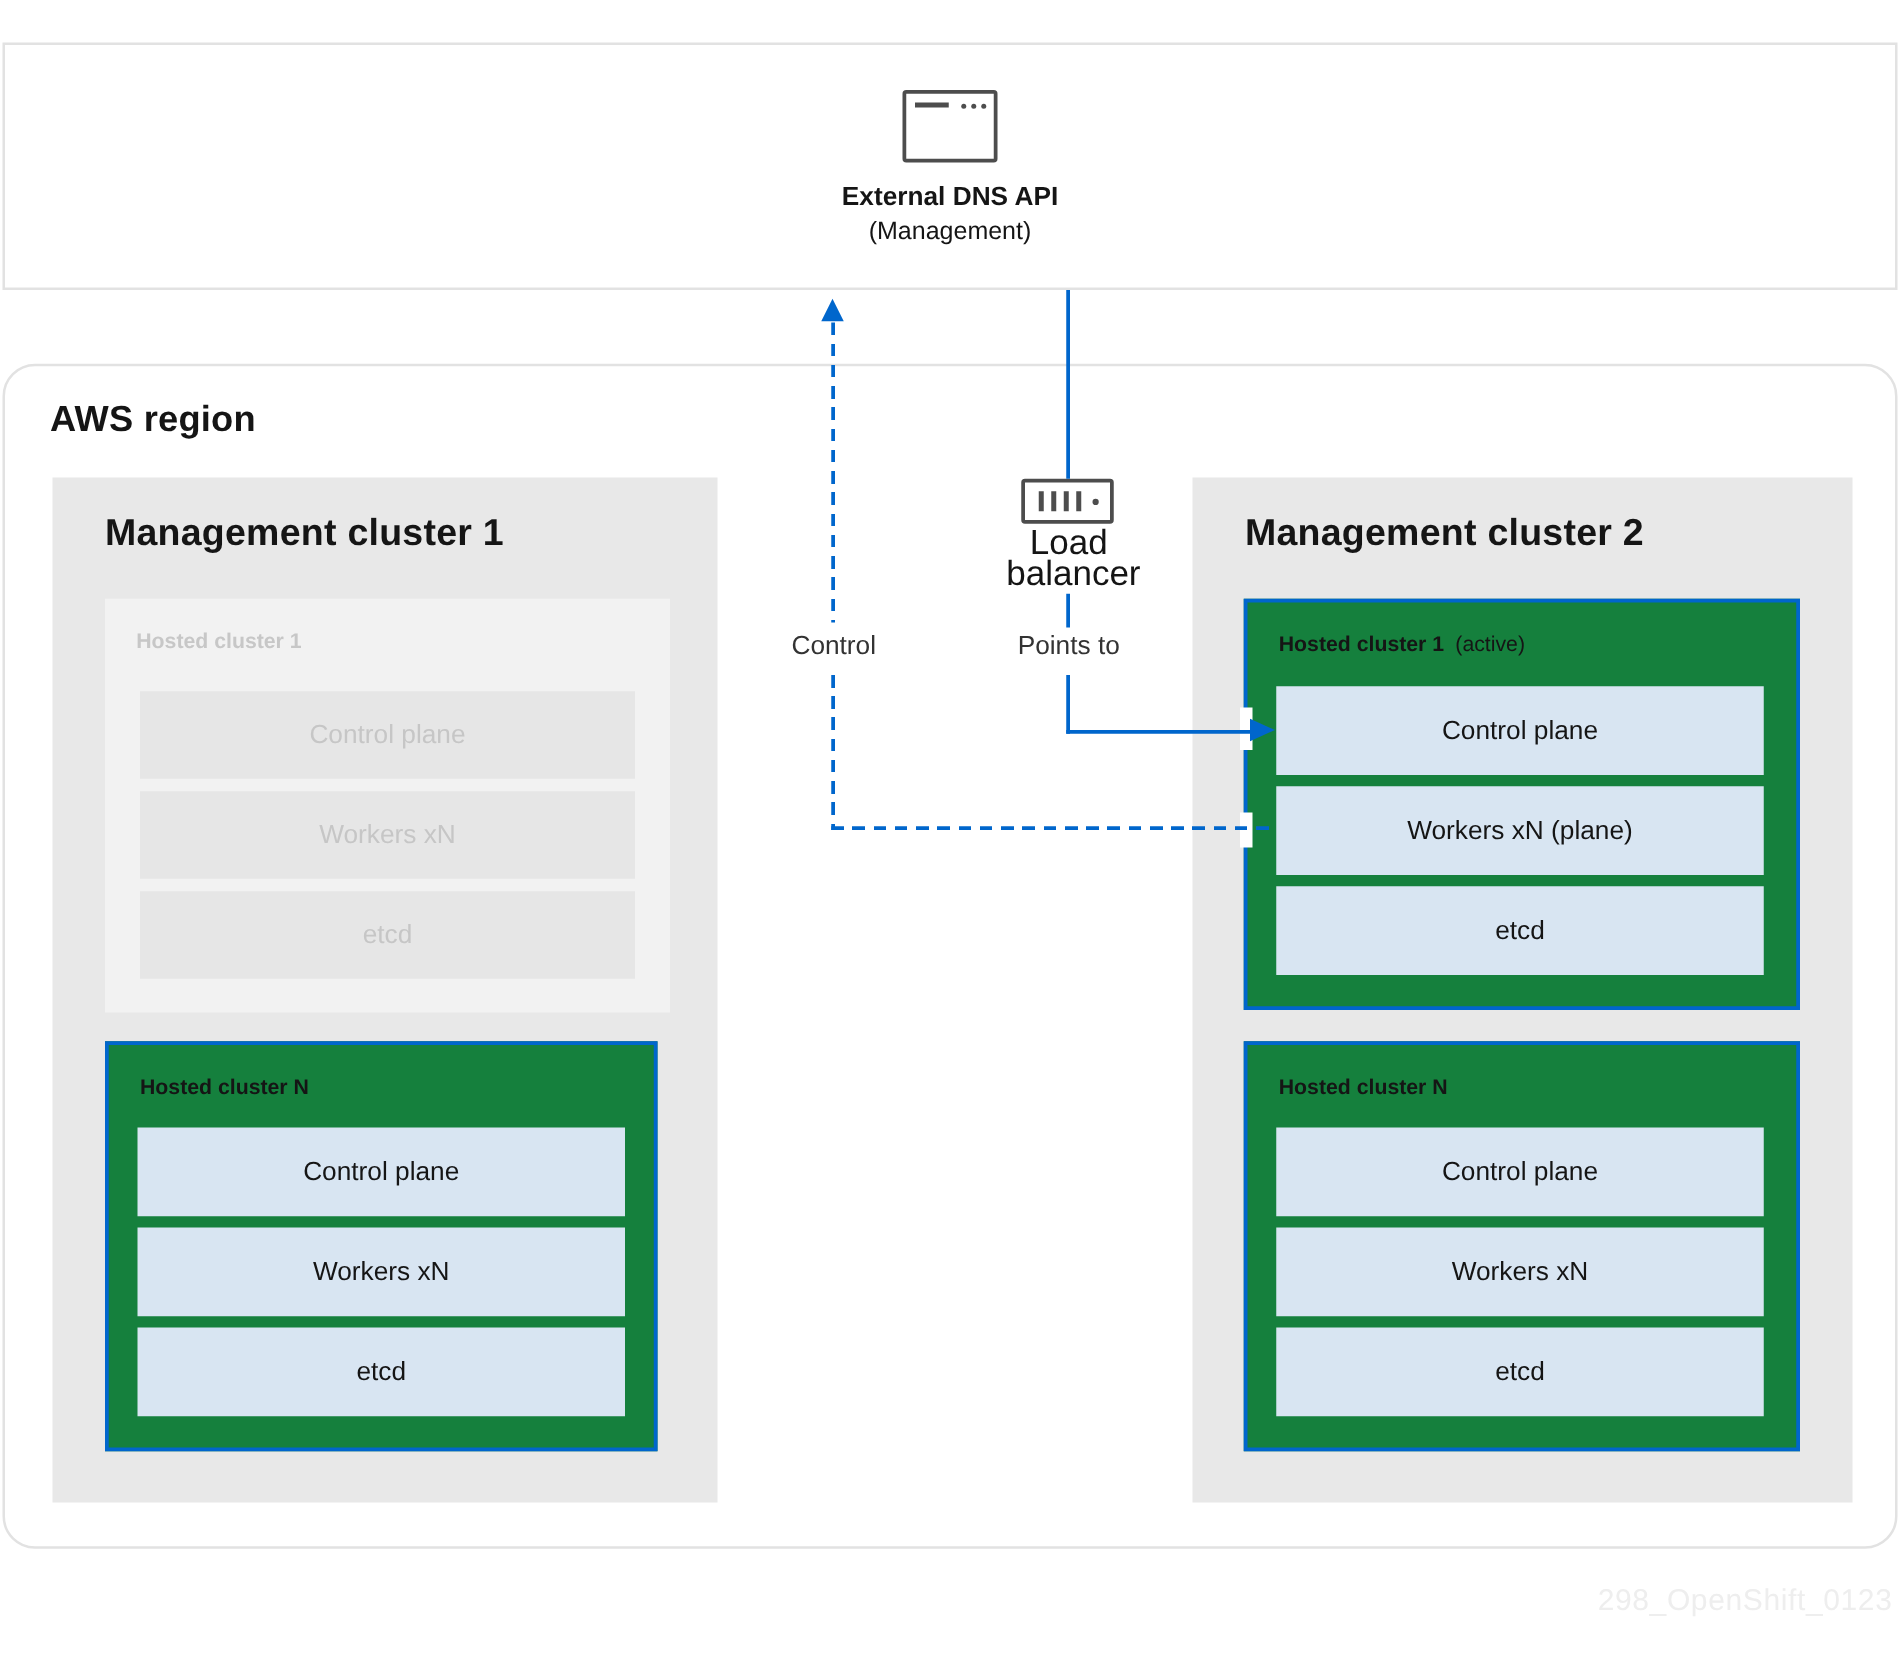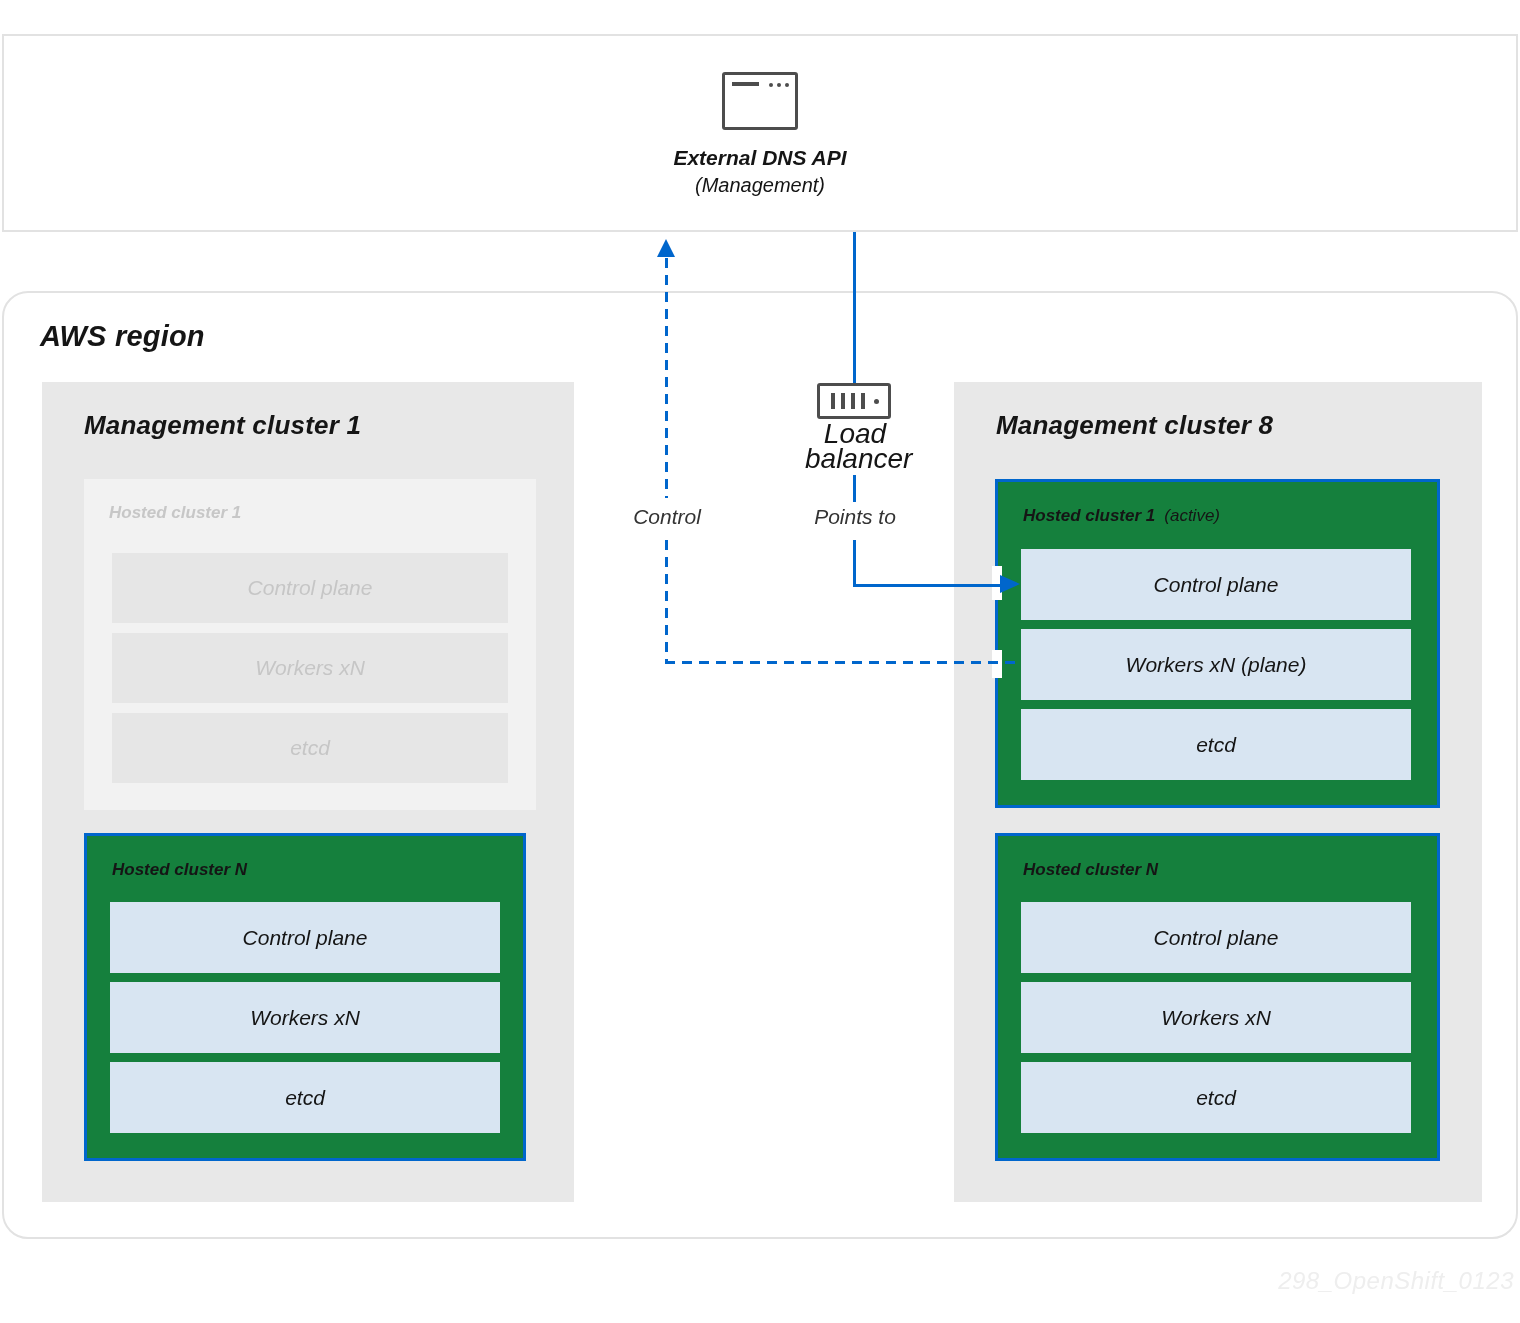--- a/index.html
+++ b/index.html
@@ -1,39 +1,39 @@
 <!DOCTYPE html>
 <html><head>
 <meta charset="utf-8">
 <style>
   html,body{margin:0;padding:0;background:#ffffff;}
   .canvas{
     position:relative;width:1520px;height:1323px;background:#ffffff;overflow:hidden;
-    font-family:"Liberation Sans","DejaVu Sans",sans-serif;color:#151515;font-style:italic;
+    font-family:"Liberation Sans","DejaVu Sans",sans-serif;color:#151515;
   }
   
   .zone{position:absolute;background:#ffffff;border:2px solid #e2e2e2;box-sizing:border-box;}
   .zone-external{left:2px;top:34px;width:1516px;height:198px;}
   .zone-aws{left:2px;top:291px;width:1516px;height:948px;border-radius:26px;}
   .aws-title{position:absolute;left:36px;top:27px;font-size:29px;font-weight:700;letter-spacing:0.2px;}
 
   
   .ext-inner{position:absolute;left:0;top:36px;width:100%;display:flex;flex-direction:column;align-items:center;}
   .browser-icon{position:relative;width:70px;height:52px;border:3px solid #4d4d4d;border-radius:3px;background:#fff;}
   .browser-icon .bar{position:absolute;left:7px;top:7px;width:27px;height:4px;background:#4d4d4d;}
   .browser-icon .dots{position:absolute;right:6px;top:8px;display:flex;gap:4px;}
   .browser-icon .dots i{width:4px;height:4px;border-radius:50%;background:#4d4d4d;}
   .ext-title{margin-top:15px;font-size:21px;font-weight:600;line-height:26px;}
   .ext-sub{font-size:20px;font-weight:400;line-height:28px;color:#151515;}
 
   
   .mc{position:absolute;background:#e8e8e8;}
   .mc-1{left:38px;top:89px;width:532px;height:820px;}
   .mc-2{left:950px;top:89px;width:528px;height:820px;}
-  .mc-title{position:absolute;left:42px;top:28px;font-size:26px;font-weight:700;letter-spacing:0.2px;}
+  .mc-title{position:absolute;left:42px;top:28px;font-size:30px;font-weight:700;letter-spacing:0.2px;}
 
   
   .panel-faded{position:absolute;left:42px;top:97px;width:452px;height:331px;background:#f2f2f2;}
   .panel-faded .hc-title{color:#c7c7c7;}
   .comp-faded{position:absolute;left:28px;width:396px;height:70px;background:#e6e6e6;
               display:flex;align-items:center;justify-content:center;font-size:21px;color:#c6c6c6;}
 
   
   .hc-blue{position:absolute;background:#15803d;border:3px solid #0066cc;box-sizing:border-box;text-align:center;}
   .hc-title{position:absolute;left:25px;top:24px;font-size:17px;font-weight:700;white-space:nowrap;}
@@ -113,21 +113,21 @@
 
       <div class="hc-blue" style="left:42px;top:451px;width:442px;height:328px;">
         <div class="hc-title">Hosted cluster N</div>
         <div class="comp" style="top:66px">Control plane</div>
         <div class="comp" style="top:146px">Workers xN</div>
         <div class="comp" style="top:226px">etcd</div>
       </div>
     </div>
 
     <div class="mc mc-2">
-      <div class="mc-title">Management cluster 8</div>
+      <div class="mc-title">Management cluster 2</div>
 
       <div class="hc-blue" style="left:41px;top:97px;width:445px;height:329px;">
         <div class="hc-title">
           <span>Hosted cluster 1</span><span class="suffix">(active)</span>
         </div>
         <div class="comp" style="top:67px">Control plane</div>
         <div class="comp" style="top:147px">Workers xN  (plane)</div>
         <div class="comp" style="top:227px">etcd</div>
       </div>
 

